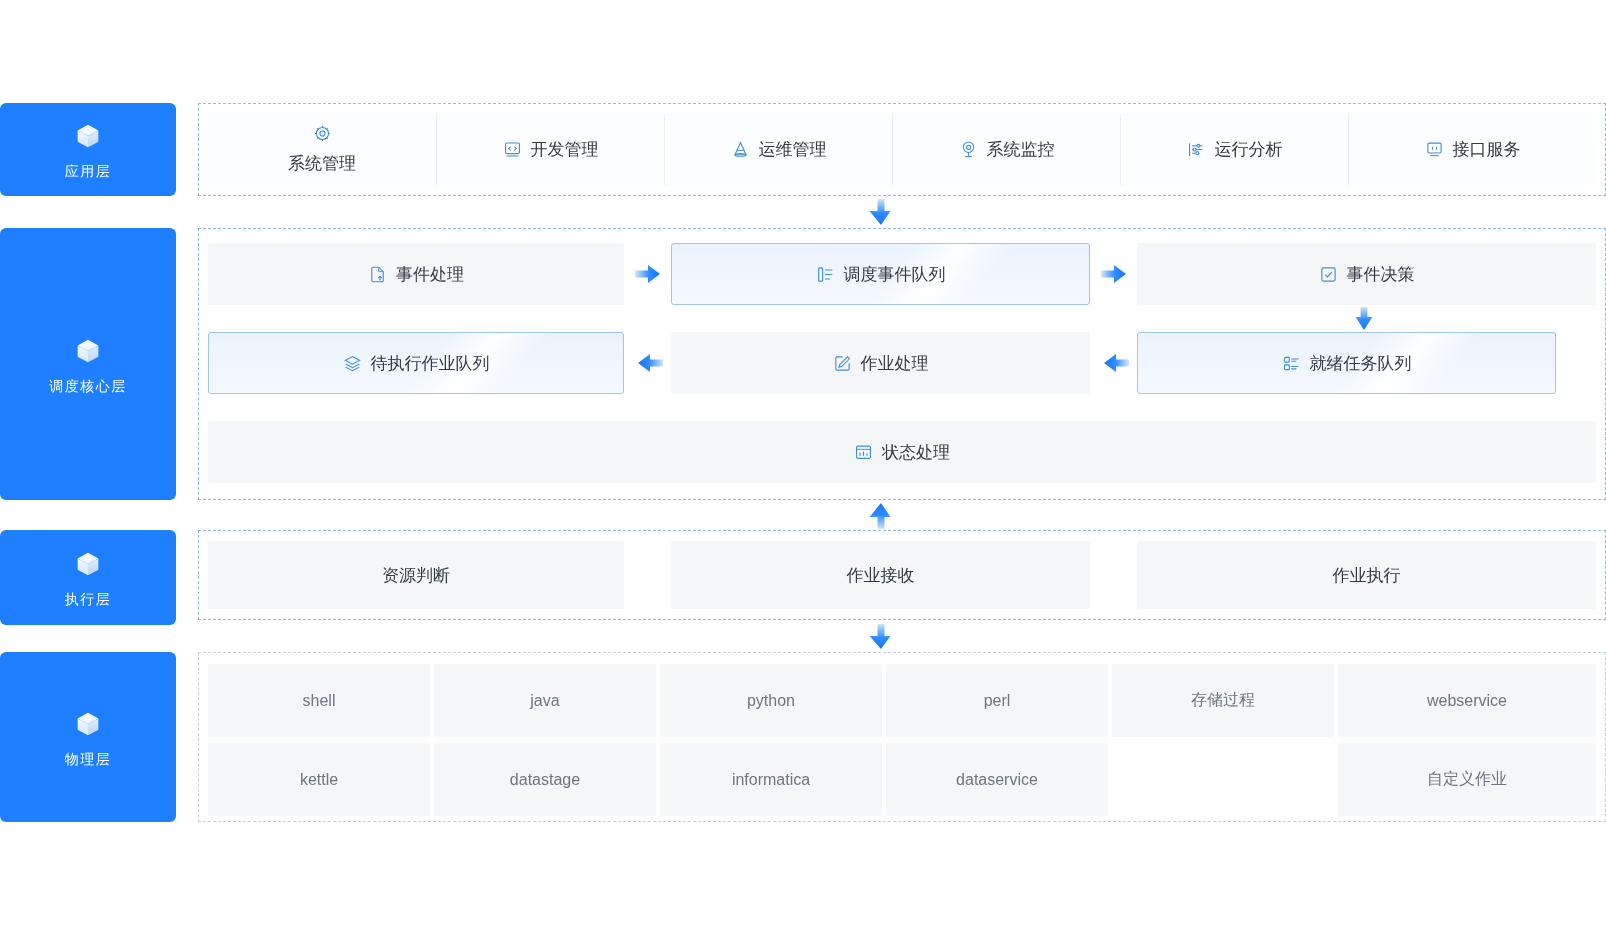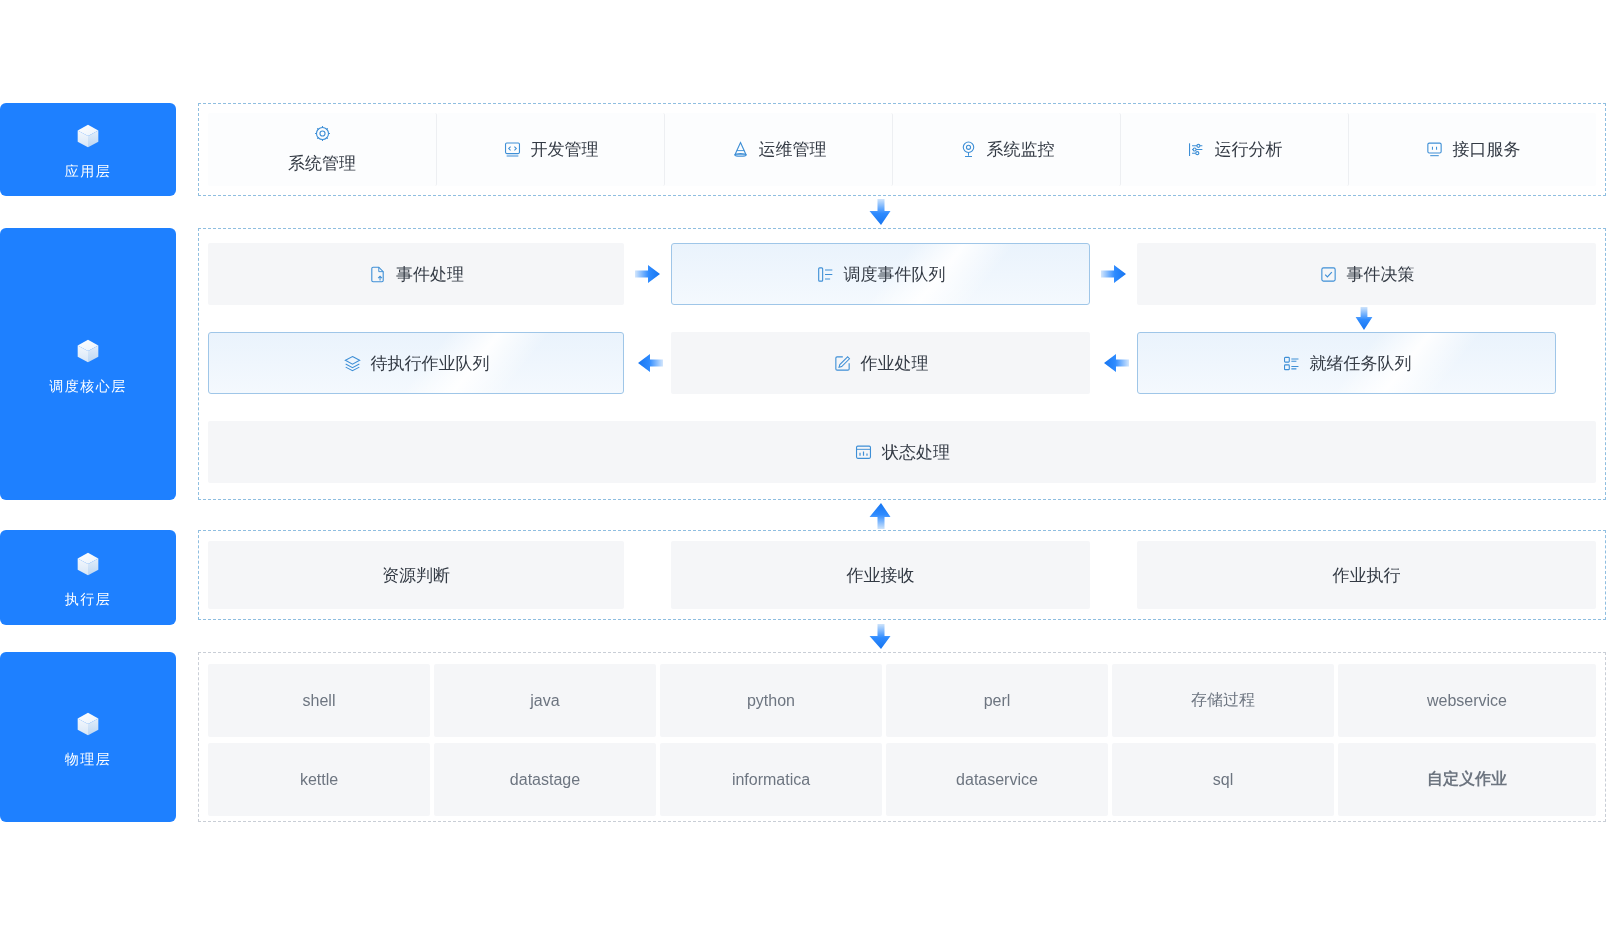--- a/index.html
+++ b/index.html
@@ -426,20 +426,17 @@
   </div>
   <div class="card mono" style="left:434px;top:743px;width:222px;height:73px;">
     <span class="card-label">datastage</span>
   </div>
   <div class="card mono" style="left:660px;top:743px;width:222px;height:73px;">
     <span class="card-label">informatica</span>
   </div>
   <div class="card mono" style="left:886px;top:743px;width:222px;height:73px;">
     <span class="card-label">dataservice</span>
   </div>
-  <div class="card mono" style="left:1112px;top:743px;width:222px;height:73px;">
-    <span class="card-label">sql</span>
-  </div>
-  <div class="card mono" style="left:1338px;top:743px;width:258px;height:73px;font-weight:bold;">
+  <div class="card mono" style="left:1338px;top:743px;width:258px;height:73px;">
     <span class="card-label">自定义作业</span>
   </div>
 
 </div>
 
 </body></html>

